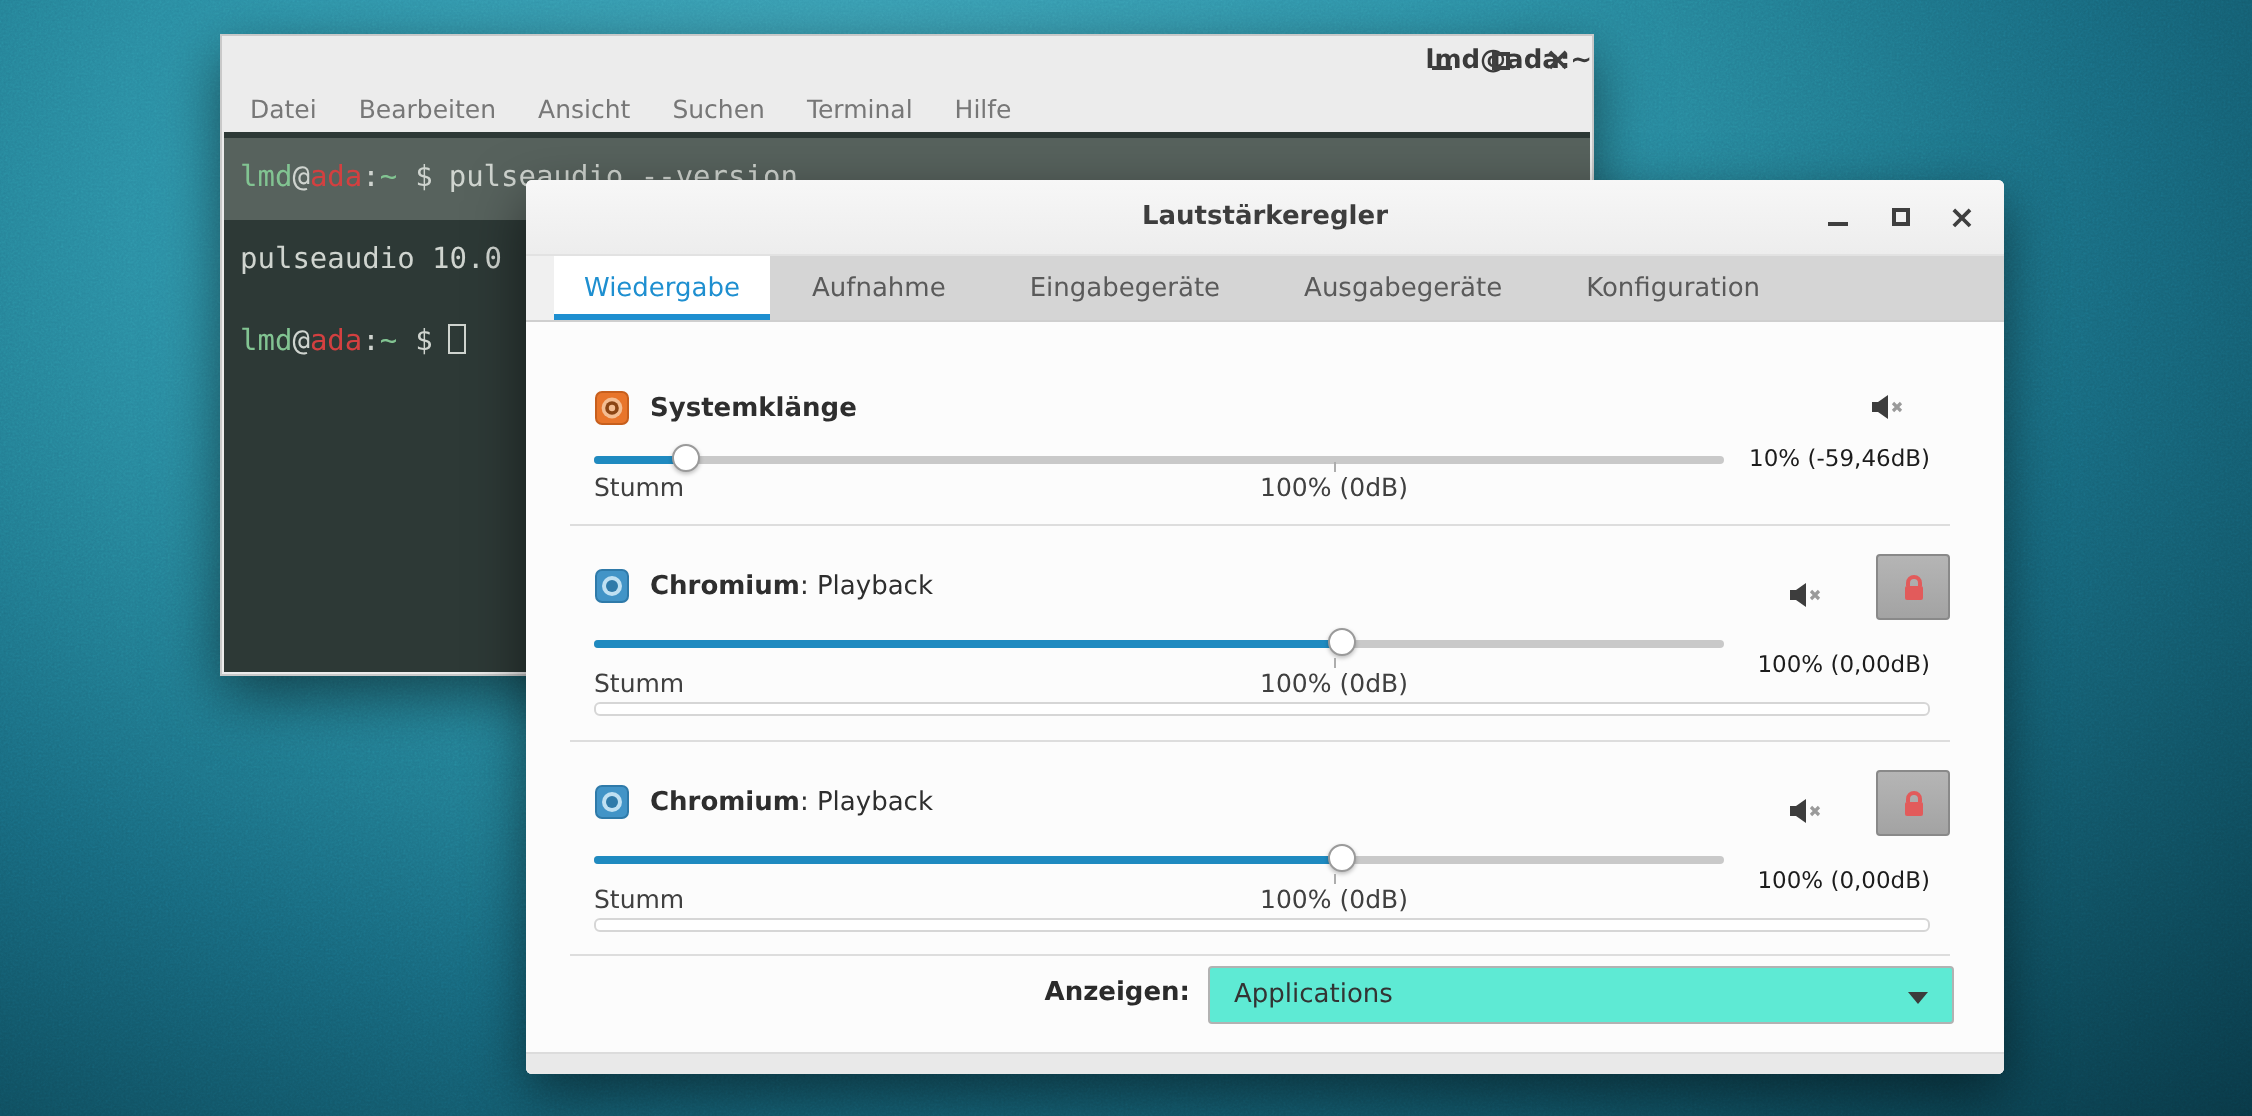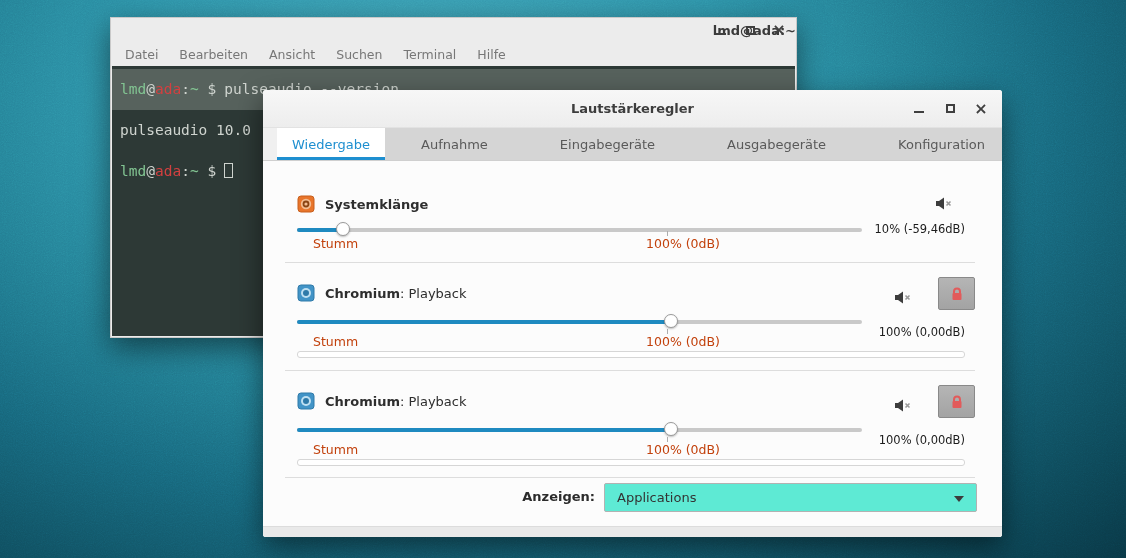--- a/index.html
+++ b/index.html
@@ -44,21 +44,21 @@
   .pav { left:263px; top:90px; width:739px; height:447px; background:#fcfcfc;
          border-radius:3px; }
   .pav-titlebar { position:relative; height:38px; border-radius:3px 3px 0 0;
          background:linear-gradient(#f7f7f7,#ededed); border-bottom:1px solid #e2e2e2;
          display:flex; align-items:center; justify-content:center;
          font-size:13px; font-weight:bold; color:#3d3d3d; }
   .pav .win-controls { right:15px; gap:19px; }
   .pav-tabs { position:relative; height:33px; display:flex; font-size:13px;
          background:linear-gradient(to right,#f0f0f0 0,#f0f0f0 14px,#d5d5d5 14px);
          border-bottom:1px solid #cfcfcf; }
-  .tab { display:flex; align-items:center; padding:0 36px; color:#5a5a5a; cursor:default; }
+  .tab { display:flex; align-items:center; padding:0 21px; color:#5a5a5a; cursor:default; }
   .tab.active { background:#fff; color:#1e8fd0; margin-left:14px; padding:0 15px;
          box-shadow: inset 0 -3px 0 #1e8fd0; }
   .pav-content { position:absolute; left:0; right:0; top:71px; bottom:0; background:#fcfcfc;
          border-radius:0 0 3px 3px; }
 
   .stream { position:absolute; left:34px; width:678px; }
   .s-header { position:absolute; left:0; right:0; height:22px; display:flex; align-items:center; }
   .s-icon { width:18px; height:18px; margin-right:10px; flex:none; }
   .s-name { font-size:13px; color:#2e2e2e; }
   .s-name.bold { font-weight:bold; }
@@ -68,21 +68,21 @@
         background:linear-gradient(#b5b5b5,#a3a3a3); border:1px solid #898989;
         border-radius:2px; display:flex; align-items:center; justify-content:center; }
   .s-track { position:absolute; left:0; width:565px; height:4px; background:#c9c9c9;
         border-radius:2px; }
   .s-fill { position:relative; height:4px; background:#1f8ac0; border-radius:2px 0 0 2px; }
   .s-handle { position:absolute; right:-8px; top:-6px; width:14px; height:14px;
         border-radius:50%; background:#fff; border:1px solid #9a9a9a;
         box-shadow:0 1px 2px rgba(0,0,0,.25); }
   .s-value { position:absolute; right:10px; width:120px; text-align:right;
         font-size:11.5px; color:#1c1c1c; }
-  .s-sub { position:absolute; left:16px; width:565px; height:16px; font-size:12.5px; color:#c2410c; }
+  .s-sub { position:absolute; left:0; width:565px; height:16px; font-size:12.5px; color:#404040; }
   .s-sub .mute-label { position:absolute; left:0; }
   .s-sub .scale-label { position:absolute; left:250px; width:240px; text-align:center; }
   .s-tick { position:absolute; left:370px; width:1px; height:5px; background:#adadad; }
   .s-meter { position:absolute; left:0; width:668px; height:7px; background:#fff;
         border:1px solid #d6d6d6; border-radius:3px; }
   .sep { position:absolute; left:22px; right:27px; height:1px; background:#ddd; }
 
   .pav-footer-label { position:absolute; right:407px; top:328px; font-size:13px;
         font-weight:bold; color:#2b2b2b; }
   .pav-dropdown { position:absolute; left:341px; top:322px; width:373px; height:29px;

